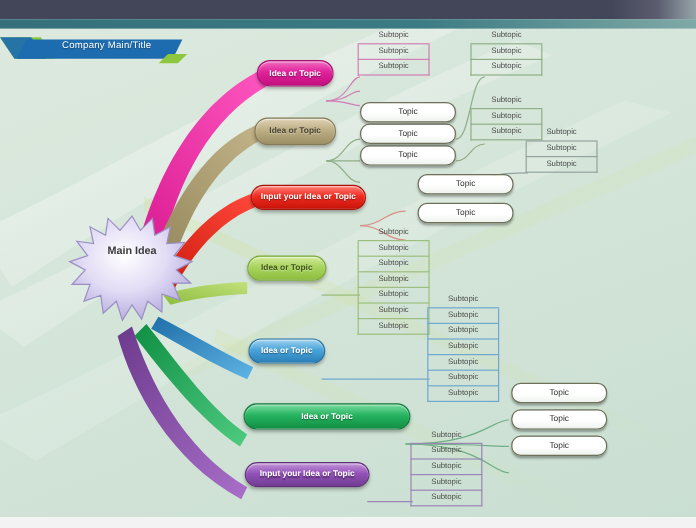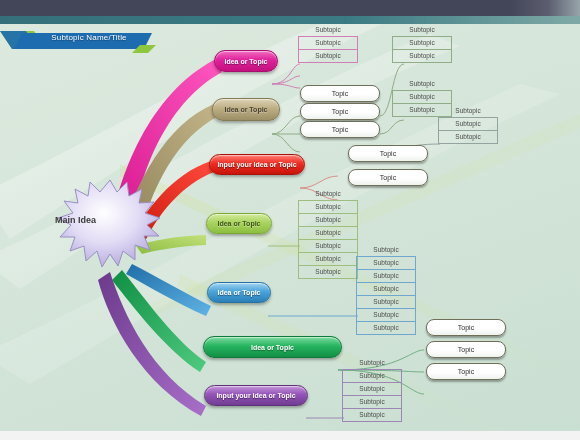--- a/index.html
+++ b/index.html
@@ -26,21 +26,21 @@
 
   
   .banner{position:absolute;left:0;top:27px;width:160px;height:26px;}
   .banner svg{display:block;}
   .banner-label{position:absolute;left:34px;top:33px;width:110px;
     color:#ffffff;font-size:8px;letter-spacing:.2px;text-align:center;
     text-shadow:0 1px 1px rgba(0,0,0,.35);}
 
   
   .star-wrap{position:absolute;left:55px;top:178px;width:110px;height:92px;}
-  .star-label{position:absolute;left:55px;top:215px;width:110px;text-align:left;
+  .star-label{position:absolute;left:55px;top:204px;width:110px;text-align:center;
     font-size:9px;color:#3a3a3a;font-weight:bold;}
 
   
   .ribbons{position:absolute;left:0;top:24px;width:580px;height:407px;}
 
   
   .node{position:absolute;display:flex;align-items:center;justify-content:center;
     border-radius:11px;font-size:7px;color:#ffffff;font-weight:bold;
     text-shadow:0 1px 1px rgba(0,0,0,.45);
     box-shadow:0 2px 3px rgba(0,0,0,.30), inset 0 1px 1px rgba(255,255,255,.55);
@@ -183,21 +183,21 @@
 
   <div class="banner">
     <svg width="160" height="26" viewBox="0 0 160 26">
       <polygon points="0,4 18,4 30,22 12,22" fill="#8dc63f"></polygon>
       <polygon points="16,4 34,4 46,22 28,22" fill="#8dc63f"></polygon>
       <polygon points="0,4 26,4 38,22 12,22" fill="#1d6cb0" opacity=".92"></polygon>
       <polygon points="22,6 152,6 144,22 14,22" fill="#1d6cb0"></polygon>
       <polygon points="140,18 156,18 148,26 132,26" fill="#8dc63f"></polygon>
     </svg>
   </div>
-  <div class="banner-label">Subtopic Name/Title</div>
+  <div class="banner-label">Company Main/Title</div>
 
   <div class="star-wrap">
     <svg width="110" height="92" viewBox="0 0 110 92">
       <defs>
         <radialGradient id="starfill" cx="45%" cy="38%" r="62%">
           <stop offset="0%" stop-color="#ffffff"></stop>
           <stop offset="55%" stop-color="#e2dcf5"></stop>
           <stop offset="100%" stop-color="#b9aee0"></stop>
         </radialGradient>
       </defs>

